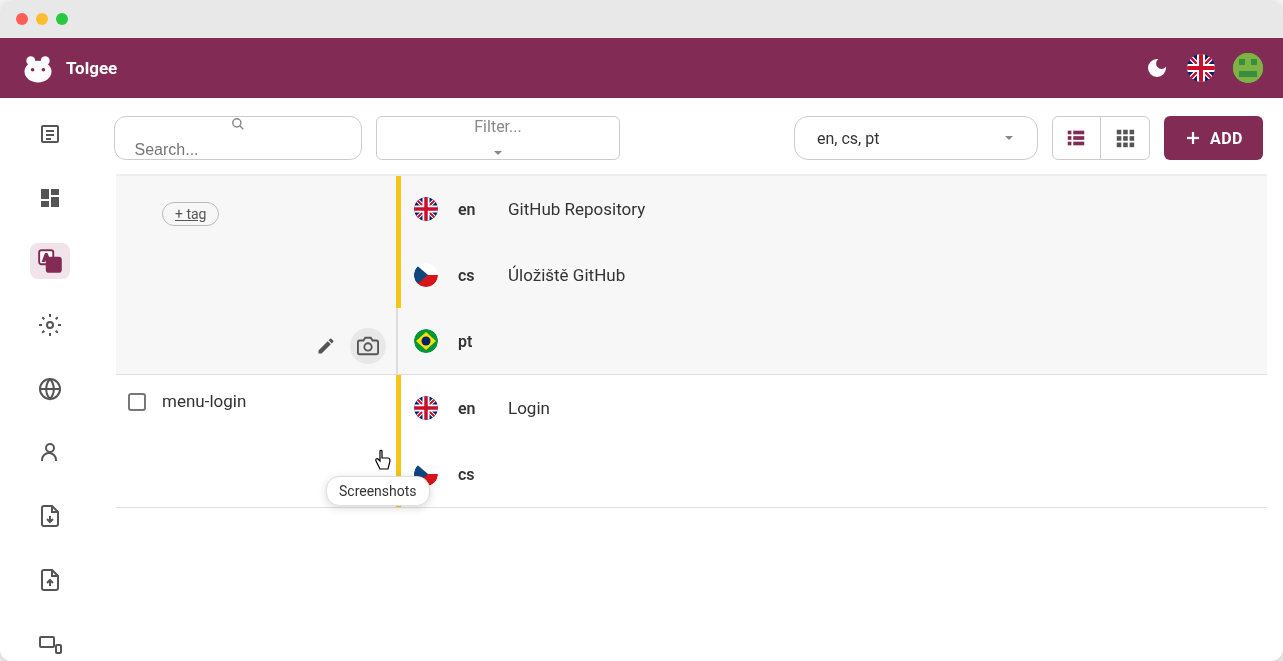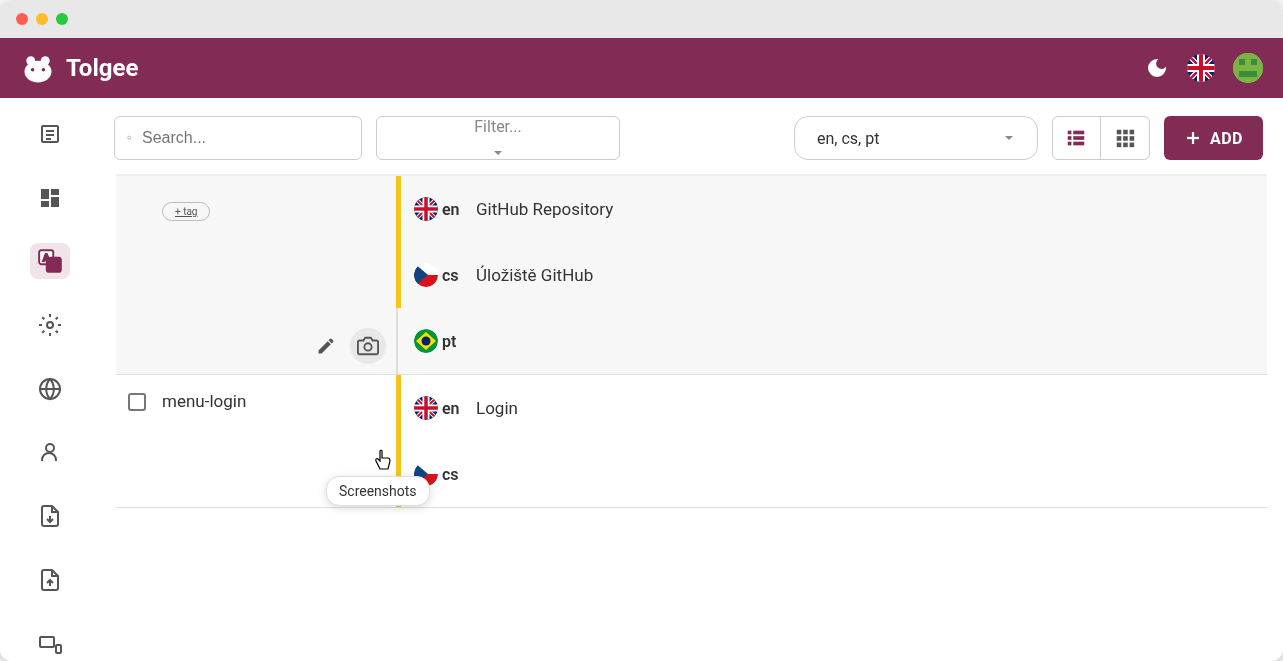--- a/index.html
+++ b/index.html
@@ -4,55 +4,55 @@
 <style>
 * { box-sizing: border-box; margin: 0; padding: 0; }
 body { font-family: -apple-system, BlinkMacSystemFont, "Segoe UI", Roboto, sans-serif; background: #fff; }
 .window { width: 1283px; height: 661px; background: #fff; border-radius: 12px; overflow: hidden; box-shadow: 0 4px 20px rgba(0,0,0,0.3); position: relative; }
 .titlebar { height: 38px; background: #e8e8e8; display: flex; align-items: center; padding: 0 16px; gap: 8px; }
 .traffic-light { width: 12px; height: 12px; border-radius: 50%; }
 .tl-red { background: #ff5f57; }
 .tl-yellow { background: #febc2e; }
 .tl-green { background: #28c840; }
 .header { height: 60px; background: #822B55; display: flex; align-items: center; padding: 0 20px; justify-content: space-between; }
-.brand { display: flex; align-items: center; gap: 10px; color: #fff; font-size: 24px; font-weight: 700; }
+.brand { display: flex; align-items: center; gap: 10px; color: #fff; font-size: 17px; font-weight: 700; }
 .brand-logo { width: 36px; height: 36px; }
 .header-right { display: flex; align-items: center; gap: 18px; }
 .moon-icon { width: 24px; height: 24px; color: #fff; }
 .flag-uk { width: 28px; height: 28px; border-radius: 50%; }
 .avatar { width: 30px; height: 30px; border-radius: 50%; background: #5cb85c; position: relative; overflow: hidden; }
 .content-area { display: flex; height: calc(100% - 98px); }
 .sidebar { width: 100px; background: #fff; display: flex; flex-direction: column; align-items: center; padding-top: 18px; gap: 28px; }
 .sidebar-item { width: 40px; height: 40px; display: flex; align-items: center; justify-content: center; border-radius: 8px; color: #555; cursor: pointer; }
 .sidebar-item.active { background: #f0e4ea; color: #822B55; }
 .main { flex: 1; display: flex; flex-direction: column; }
 .toolbar { display: flex; align-items: center; padding: 18px 20px 14px 14px; gap: 14px; }
-.search-box { width: 248px; height: 44px; border: 1px solid #ccc; border-radius: 6px; display: flex; align-items: center; padding: 0 12px; gap: 10px; }
+.search-box { width: 248px; height: 44px; border: 1px solid #ccc; border-radius: 12px; display: flex; align-items: center; padding: 0 12px; gap: 10px; flex-direction: column; }
 .search-box input { border: none; outline: none; font-size: 16px; color: #888; flex: 1; background: transparent; }
 .filter-box { width: 244px; height: 44px; border: 1px solid #ccc; border-radius: 6px; display: flex; align-items: center; justify-content: space-between; padding: 0 14px; color: #888; font-size: 16px; cursor: pointer; flex-direction: column; }
 .spacer { flex: 1; }
 .lang-select { width: 244px; height: 44px; border: 1px solid #ccc; border-radius: 14px; display: flex; align-items: center; justify-content: space-between; padding: 0 22px; color: #333; font-size: 16px; cursor: pointer; }
 .view-toggles { height: 44px; border: 1px solid #ccc; border-radius: 6px; display: flex; }
 .view-btn { width: 48px; display: flex; align-items: center; justify-content: center; cursor: pointer; color: #555; }
 .view-btn:first-child { border-right: 1px solid #ccc; }
 .view-btn.active { color: #822B55; }
 .add-btn { height: 44px; background: #822B55; color: #fff; border-radius: 6px; display: flex; align-items: center; gap: 8px; padding: 0 20px; font-size: 16px; font-weight: 700; cursor: pointer; letter-spacing: 0.5px; }
 .table-area { flex: 1; overflow: hidden; border-top: 2px solid #eee; margin: 0 16px; }
 .key-row { display: flex; border-bottom: 1px solid #e0e0e0; }
 .key-row.selected { background: #f7f7f7; }
 .key-cell { width: 280px; padding: 16px 12px; position: relative; }
 .key-header { display: flex; align-items: flex-start; gap: 16px; }
 .checkbox { width: 18px; height: 18px; border: 2px solid #777; border-radius: 3px; margin-top: 2px; cursor: pointer; }
 .key-name { font-size: 17px; color: #333; }
-.tag-btn { margin-top: 10px; margin-left: 34px; border: 1px solid #bbb; border-radius: 14px; padding: 3px 12px; font-size: 10px; color: #555; display: inline-flex; align-items: center; gap: 4px; cursor: pointer; text-decoration: underline; }
+.tag-btn { margin-top: 10px; margin-left: 34px; border: 1px solid #bbb; border-radius: 14px; padding: 3px 12px; font-size: 14px; color: #555; display: inline-flex; align-items: center; gap: 4px; cursor: pointer; text-decoration: underline; }
 .key-actions { position: absolute; bottom: 10px; right: 10px; display: flex; gap: 6px; }
 .icon-btn { width: 36px; height: 36px; display: flex; align-items: center; justify-content: center; border-radius: 50%; cursor: pointer; color: #555; }
 .icon-btn.hover { background: #e8e8e8; }
 .translations { flex: 1; display: flex; flex-direction: column; border-left: 2px solid #ddd; }
-.trans-row { display: flex; align-items: center; padding: 20px 16px; gap: 4px; position: relative; min-height: 66px; }
+.trans-row { display: flex; align-items: center; padding: 20px 16px; gap: 20px; position: relative; min-height: 66px; }
 .trans-row::before { content: ''; position: absolute; left: -2px; top: 0; bottom: 0; width: 5px; }
 .trans-row.has-value::before { background: #f5c518; }
 .flag-small { width: 24px; height: 24px; border-radius: 50%; flex-shrink: 0; }
 .lang-code { font-size: 16px; font-weight: 600; color: #333; width: 30px; }
 .trans-text { font-size: 17px; color: #333; }
 .tooltip { position: absolute; background: #fff; border: 1px solid #ddd; border-radius: 13px; padding: 6px 12px; font-size: 14px; color: #333; box-shadow: 0 2px 8px rgba(0,0,0,0.15); z-index: 100; }
 .cursor-hand { position: absolute; width: 20px; height: 24px; z-index: 99; }
 svg { display: block; }
 .chevron { color: #888; }
 </style>

